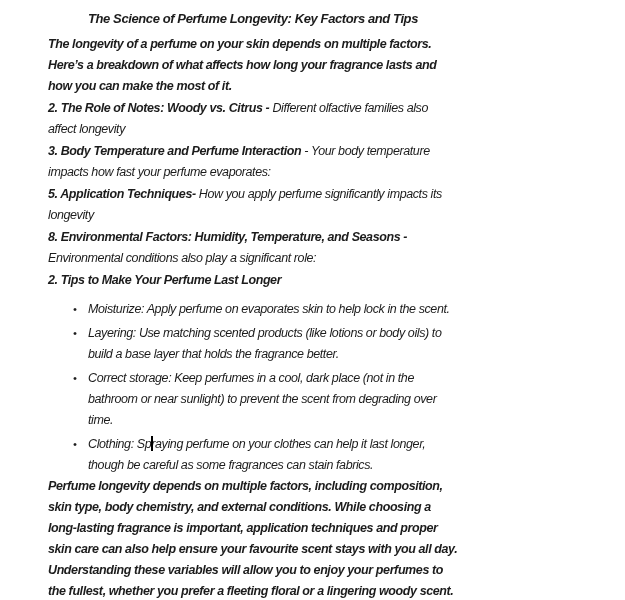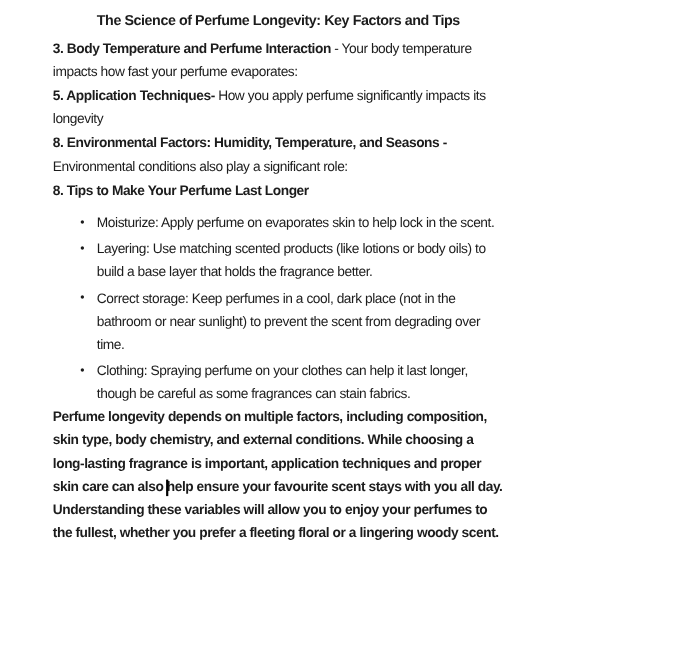--- a/index.html
+++ b/index.html
@@ -11,20 +11,21 @@
     font-size: 12.5px;
     line-height: 21px;
     letter-spacing: -0.4px;
     color: #1c1c1c;
   }
   .doc {
     position: relative;
     box-sizing: border-box;
     width: 494px; height: 600px;
     padding: 8px 36px 0 48px;
+    font-style: italic;
   }
   .title {
     font-weight: bold;
     font-size: 13px;
     text-align: center;
     margin: 0 0 5px 0;
   }
   p { margin: 0 0 1px 0; }
   .bold { font-weight: bold; }
   .tips-heading { font-weight: bold; margin-bottom: 0; }
@@ -53,31 +54,33 @@
     background: #000000;
   }
 </style>
 </head>
 <body>
 
 <div class="doc">
 
   <div class="title">The Science of Perfume Longevity: Key Factors and Tips</div>
 
+  <p class="bold">The longevity of a perfume on your skin depends on multiple factors. Here’s a breakdown of what affects how long your fragrance lasts and how you can make the most of it.</p>
 
 
+  <p><span class="bold">2. The Role of Notes: Woody vs. Citrus - </span><span>Different olfactive families also affect longevity</span></p>
 
 
   <p><span class="bold">3. Body Temperature and Perfume Interaction</span><span> - Your body temperature impacts how fast your perfume evaporates:</span></p>
 
   <p><span class="bold">5. Application Techniques-</span><span> How you apply perfume significantly impacts its longevity</span></p>
 
   <p><span class="bold">8. Environmental Factors: Humidity, Temperature, and Seasons - </span><span>Environmental conditions also play a significant role:</span></p>
 
-  <p class="tips-heading">8. Tips to Make Your Perfume Last Longer</p>
+  <p class="tips-heading">2. Tips to Make Your Perfume Last Longer</p>
 
   <ul class="tips">
     <li>
       <span class="marker">•</span>
       <span class="li-text">Moisturize: Apply perfume on evaporates skin to help lock in the scent.</span>
     </li>
     <li>
       <span class="marker">•</span>
       <span class="li-text">Layering: Use matching scented products (like lotions or body oils) to build a base layer that holds the fragrance better.</span>
     </li>

